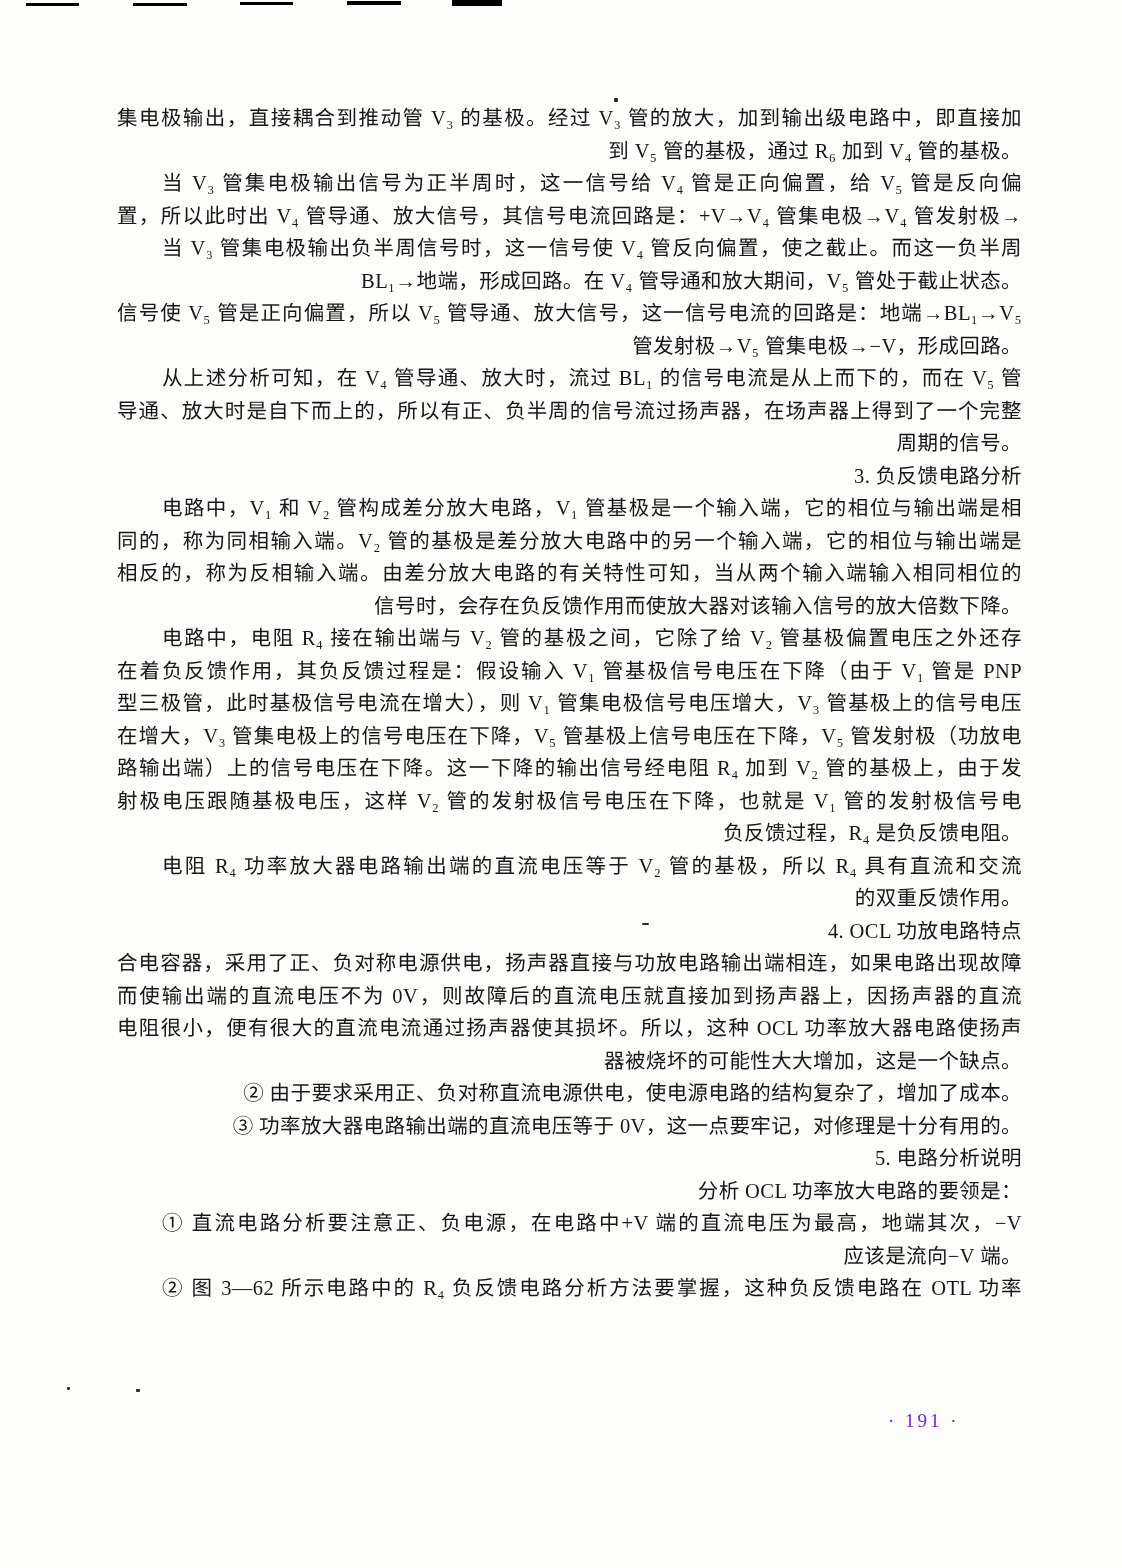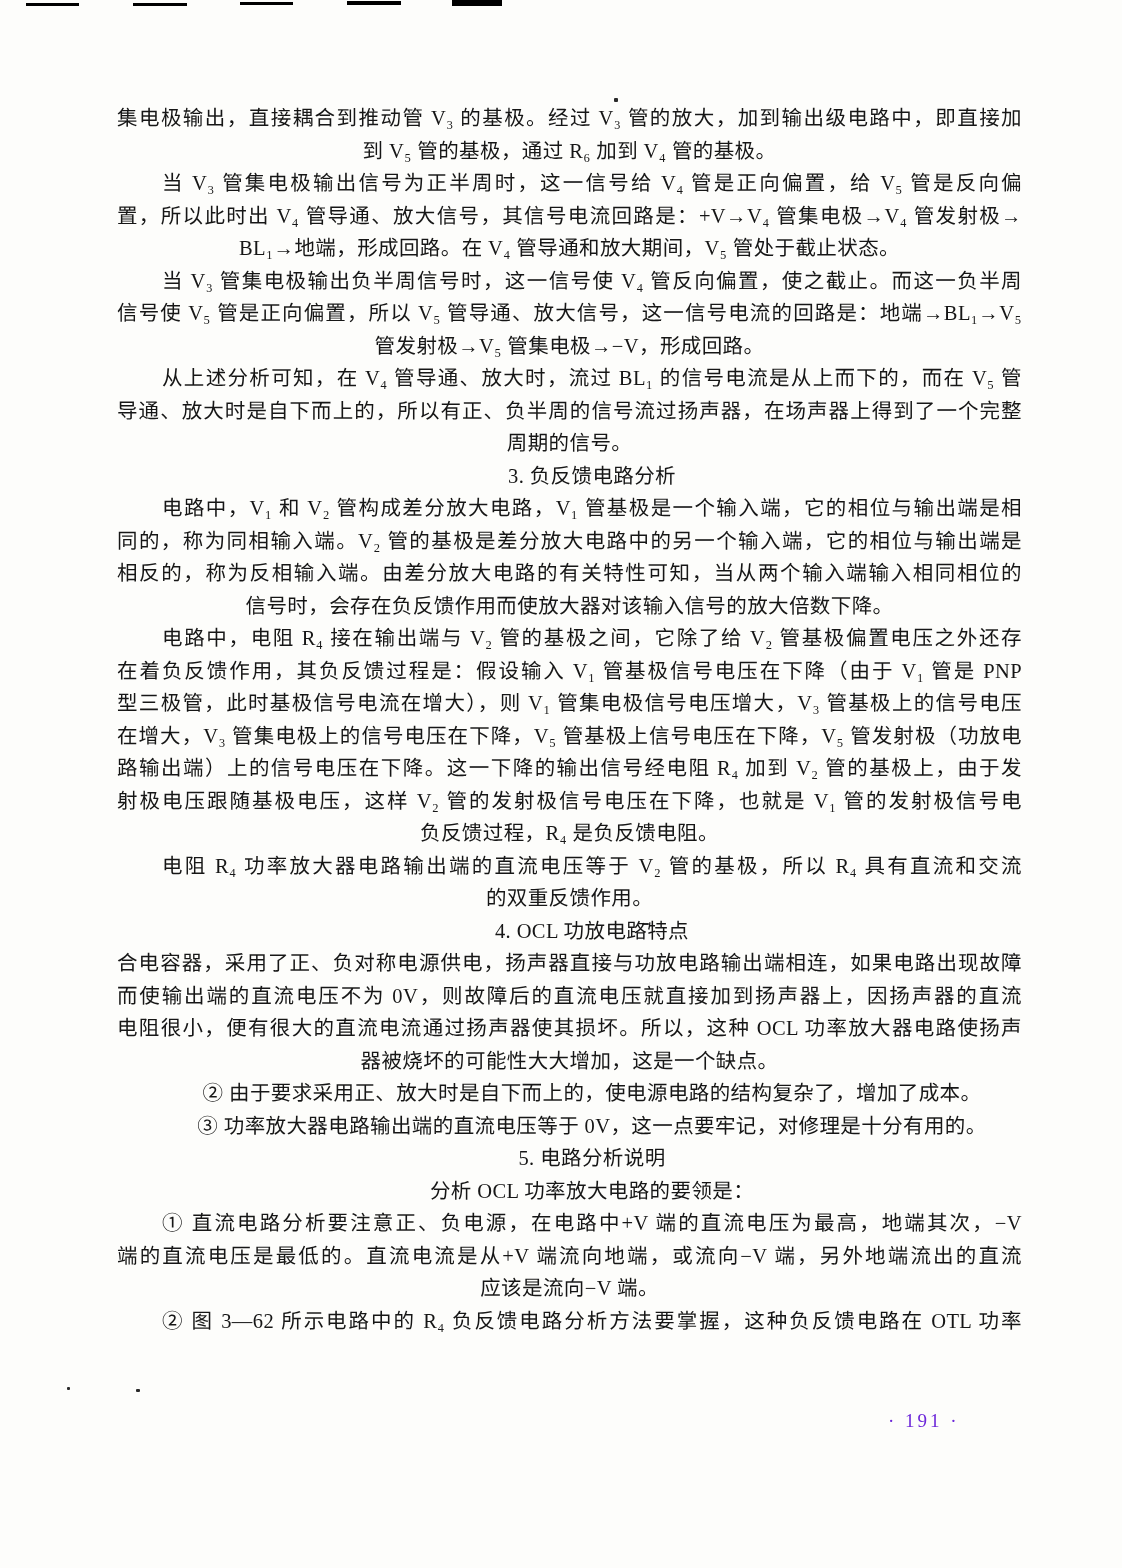--- a/index.html
+++ b/index.html
@@ -30,21 +30,21 @@
     position:absolute;
     left:117px; top:102px;
     width:905px;
   }
   .line {
     height:32.5px;
     line-height:32.5px;
     font-size:20.5px;
     letter-spacing:0.4px;
     white-space:normal;
-    text-align:center;
+    text-align:right;
     overflow:visible;
   }
   .line.indent { text-indent:45px; }
   .line.jfull  { text-align:justify; text-align-last:justify; }
   .page-number {
     position:absolute;
     left:888px; top:1410px;
     font-size:19px;
     letter-spacing:3px;
     color:#6d28d9;
@@ -64,22 +64,22 @@
   <div class="speck s1"></div>
   <div class="speck s2"></div>
   <div class="speck s3"></div>
   <div class="speck s4"></div>
 
   <div class="text-block">
       <div class="line jfull">集电极输出，直接耦合到推动管 V₃ 的基极。经过 V₃ 管的放大，加到输出级电路中，即直接加</div>
       <div class="line">到 V₅ 管的基极，通过 R₆ 加到 V₄ 管的基极。</div>
       <div class="line indent jfull">当 V₃ 管集电极输出信号为正半周时，这一信号给 V₄ 管是正向偏置，给 V₅ 管是反向偏</div>
       <div class="line jfull">置，所以此时出 V₄ 管导通、放大信号，其信号电流回路是：+V→V₄ 管集电极→V₄ 管发射极→</div>
+      <div class="line indent jfull">当 V₃ 管集电极输出负半周信号时，这一信号使 V₄ 管反向偏置，使之截止。而这一负半周</div>
       <div class="line">BL₁→地端，形成回路。在 V₄ 管导通和放大期间，V₅ 管处于截止状态。</div>
-      <div class="line indent jfull">当 V₃ 管集电极输出负半周信号时，这一信号使 V₄ 管反向偏置，使之截止。而这一负半周</div>
       <div class="line jfull">信号使 V₅ 管是正向偏置，所以 V₅ 管导通、放大信号，这一信号电流的回路是：地端→BL₁→V₅</div>
       <div class="line">管发射极→V₅ 管集电极→−V，形成回路。</div>
       <div class="line indent jfull">从上述分析可知，在 V₄ 管导通、放大时，流过 BL₁ 的信号电流是从上而下的，而在 V₅ 管</div>
       <div class="line jfull">导通、放大时是自下而上的，所以有正、负半周的信号流过扬声器，在场声器上得到了一个完整</div>
       <div class="line">周期的信号。</div>
       <div class="line indent">3. 负反馈电路分析</div>
       <div class="line indent jfull">电路中，V₁ 和 V₂ 管构成差分放大电路，V₁ 管基极是一个输入端，它的相位与输出端是相</div>
       <div class="line jfull">同的，称为同相输入端。V₂ 管的基极是差分放大电路中的另一个输入端，它的相位与输出端是</div>
       <div class="line jfull">相反的，称为反相输入端。由差分放大电路的有关特性可知，当从两个输入端输入相同相位的</div>
       <div class="line">信号时，会存在负反馈作用而使放大器对该输入信号的放大倍数下降。</div>
@@ -90,24 +90,23 @@
       <div class="line jfull">路输出端）上的信号电压在下降。这一下降的输出信号经电阻 R₄ 加到 V₂ 管的基极上，由于发</div>
       <div class="line jfull">射极电压跟随基极电压，这样 V₂ 管的发射极信号电压在下降，也就是 V₁ 管的发射极信号电</div>
       <div class="line">负反馈过程，R₄ 是负反馈电阻。</div>
       <div class="line indent jfull">电阻 R₄ 功率放大器电路输出端的直流电压等于 V₂ 管的基极，所以 R₄ 具有直流和交流</div>
       <div class="line">的双重反馈作用。</div>
       <div class="line indent">4. OCL 功放电路特点</div>
       <div class="line jfull">合电容器，采用了正、负对称电源供电，扬声器直接与功放电路输出端相连，如果电路出现故障</div>
       <div class="line jfull">而使输出端的直流电压不为 0V，则故障后的直流电压就直接加到扬声器上，因扬声器的直流</div>
       <div class="line jfull">电阻很小，便有很大的直流电流通过扬声器使其损坏。所以，这种 OCL 功率放大器电路使扬声</div>
       <div class="line">器被烧坏的可能性大大增加，这是一个缺点。</div>
-      <div class="line indent">② 由于要求采用正、放大时是自下而上的，使电源电路的结构复杂了，增加了成本。</div>
+      <div class="line indent">② 由于要求采用正、负对称直流电源供电，使电源电路的结构复杂了，增加了成本。</div>
       <div class="line indent">③ 功率放大器电路输出端的直流电压等于 0V，这一点要牢记，对修理是十分有用的。</div>
       <div class="line indent">5. 电路分析说明</div>
       <div class="line indent">分析 OCL 功率放大电路的要领是：</div>
       <div class="line indent jfull">① 直流电路分析要注意正、负电源，在电路中+V 端的直流电压为最高，地端其次，−V</div>
-      <div class="line jfull">端的直流电压是最低的。直流电流是从+V 端流向地端，或流向−V 端，另外地端流出的直流</div>
       <div class="line">应该是流向−V 端。</div>
       <div class="line indent jfull">② 图 3—62 所示电路中的 R₄ 负反馈电路分析方法要掌握，这种负反馈电路在 OTL 功率</div>
     </div>
 
   <div class="page-number">· 191 ·</div>
 </div>
 
 </body></html>

